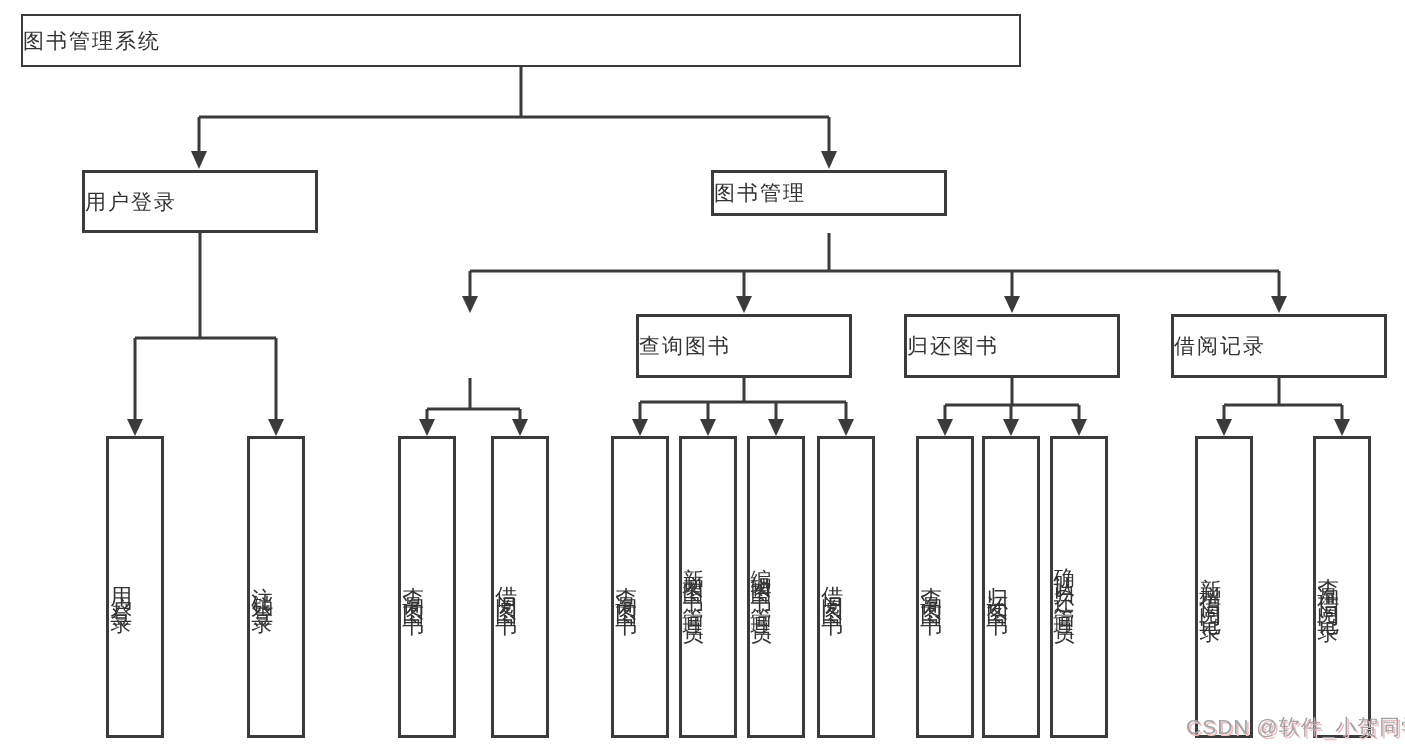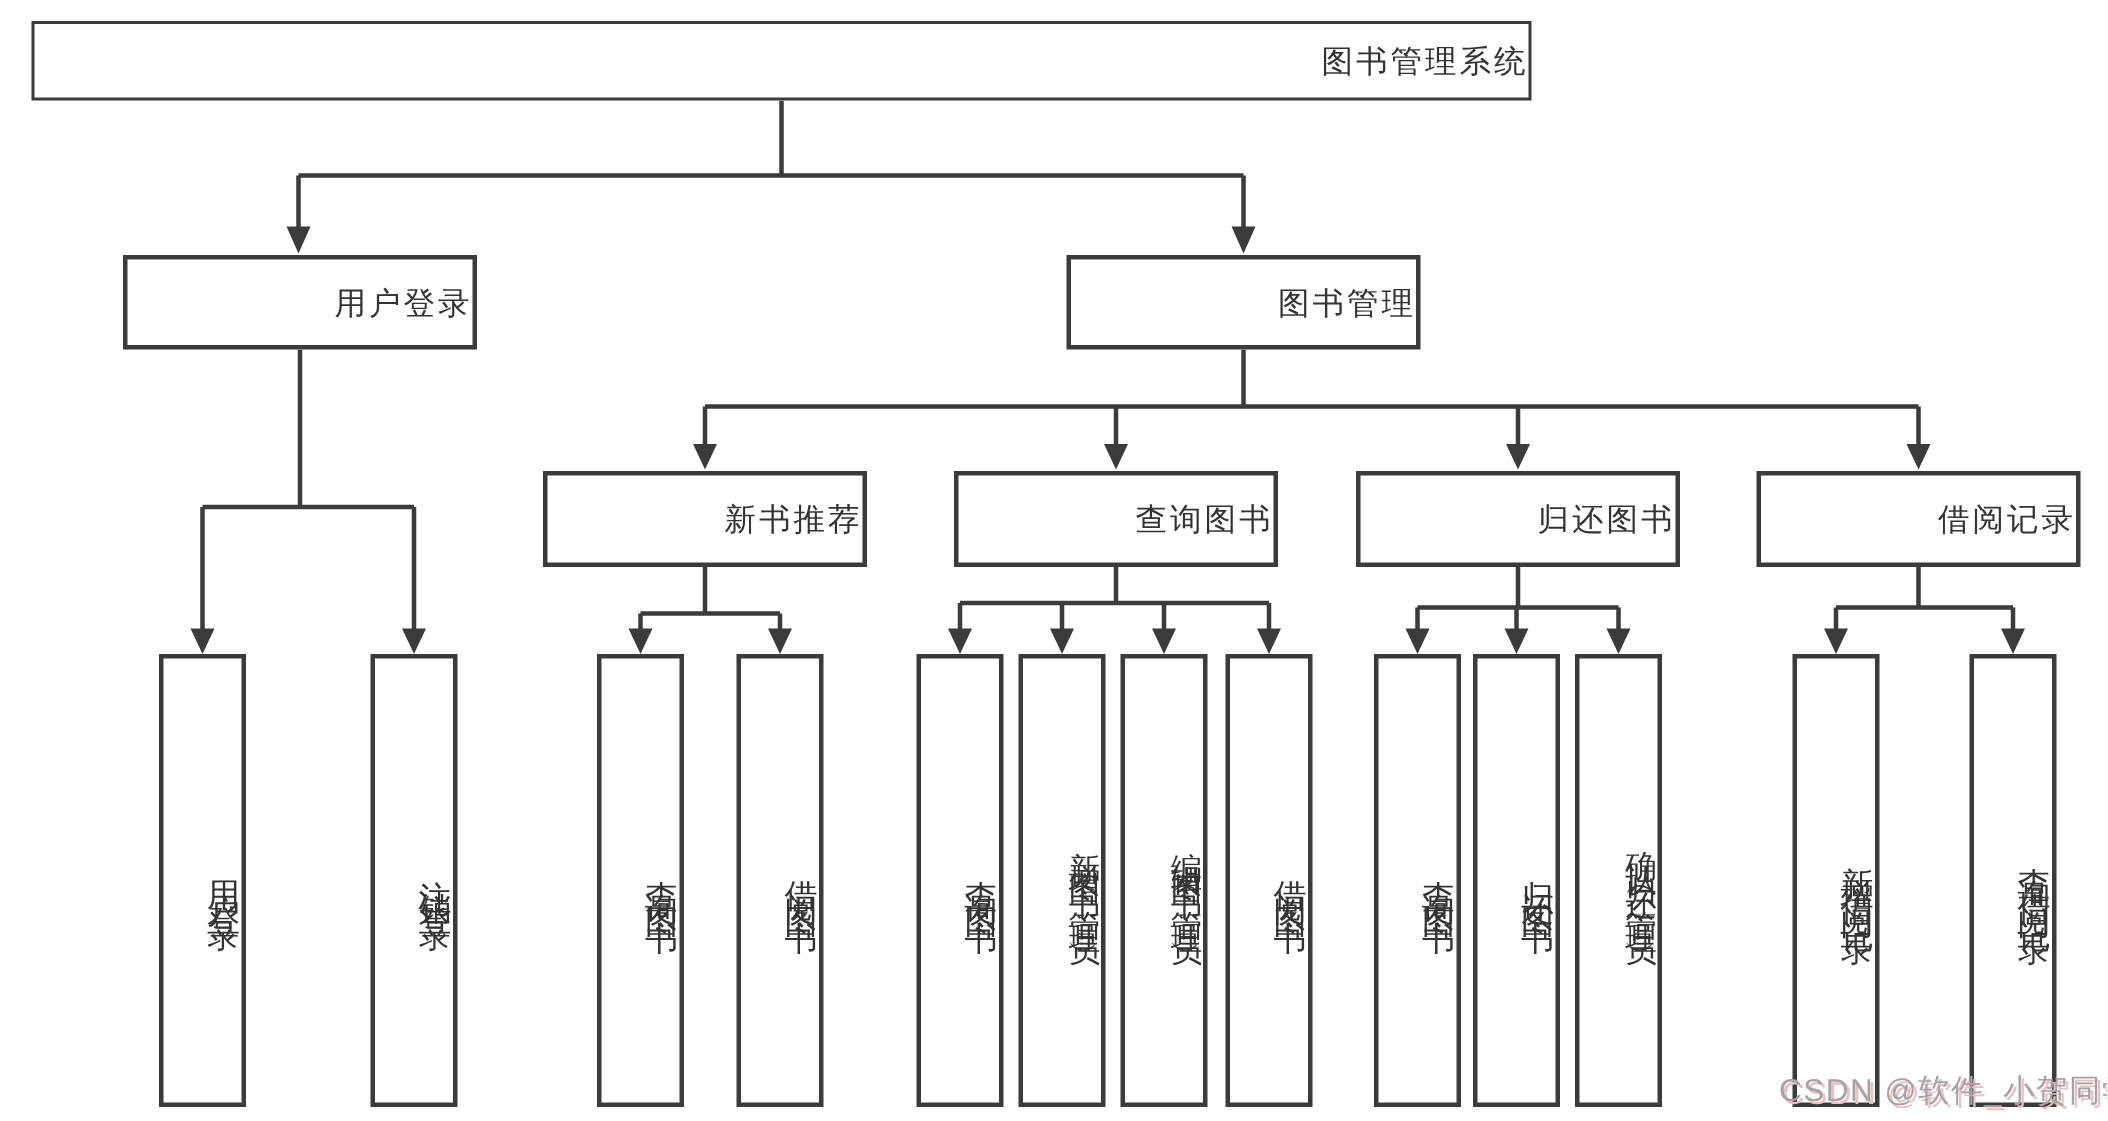--- a/index.html
+++ b/index.html
@@ -3,21 +3,21 @@
 <meta charset="utf-8">
 <style>
   html,body{margin:0;padding:0;background:#ffffff;}
   .stage{
     position:relative;width:1405px;height:747px;background:#ffffff;
     font-family:"Liberation Sans","DejaVu Sans",sans-serif;overflow:hidden;
   }
   .wires{position:absolute;left:0;top:0;width:1405px;height:747px;}
   .node{
     position:absolute;box-sizing:border-box;border:3px solid #3b3b3b;
-    background:#ffffff;display:flex;align-items:center;justify-content:flex-end;
+    background:#ffffff;display:flex;align-items:center;justify-content:flex-start;
   }
   .node.root{border-width:2px;}
   .hlabel{
     font-size:21px;color:#333333;letter-spacing:2px;white-space:nowrap;
   }
   .leaf{top:436px;width:58px;height:302px;}
   .vlabel{
     writing-mode:vertical-rl;text-orientation:mixed;
     font-size:22px;line-height:1.1;letter-spacing:9px;color:#333333;
   }
@@ -71,27 +71,24 @@
     </g>
   </svg>
 
   <div class="node root" style="left:21px;top:14px;width:1000px;height:53px;">
     <span class="hlabel">图书管理系统</span>
   </div>
 
   <div class="node" style="left:82px;top:170px;width:236px;height:63px;">
     <span class="hlabel">用户登录</span>
   </div>
-  <div class="node" style="left:711px;top:170px;width:236px;height:63px;">
+  <div class="node" style="left:711px;top:170px;width:236px;height:46px;">
     <span class="hlabel">图书管理</span>
   </div>
 
-  <div class="node" style="left:362px;top:314px;width:216px;height:64px;">
-    <span class="hlabel">新书推荐</span>
-  </div>
   <div class="node" style="left:636px;top:314px;width:216px;height:64px;">
     <span class="hlabel">查询图书</span>
   </div>
   <div class="node" style="left:904px;top:314px;width:216px;height:64px;">
     <span class="hlabel">归还图书</span>
   </div>
   <div class="node" style="left:1171px;top:314px;width:216px;height:64px;">
     <span class="hlabel">借阅记录</span>
   </div>
 

